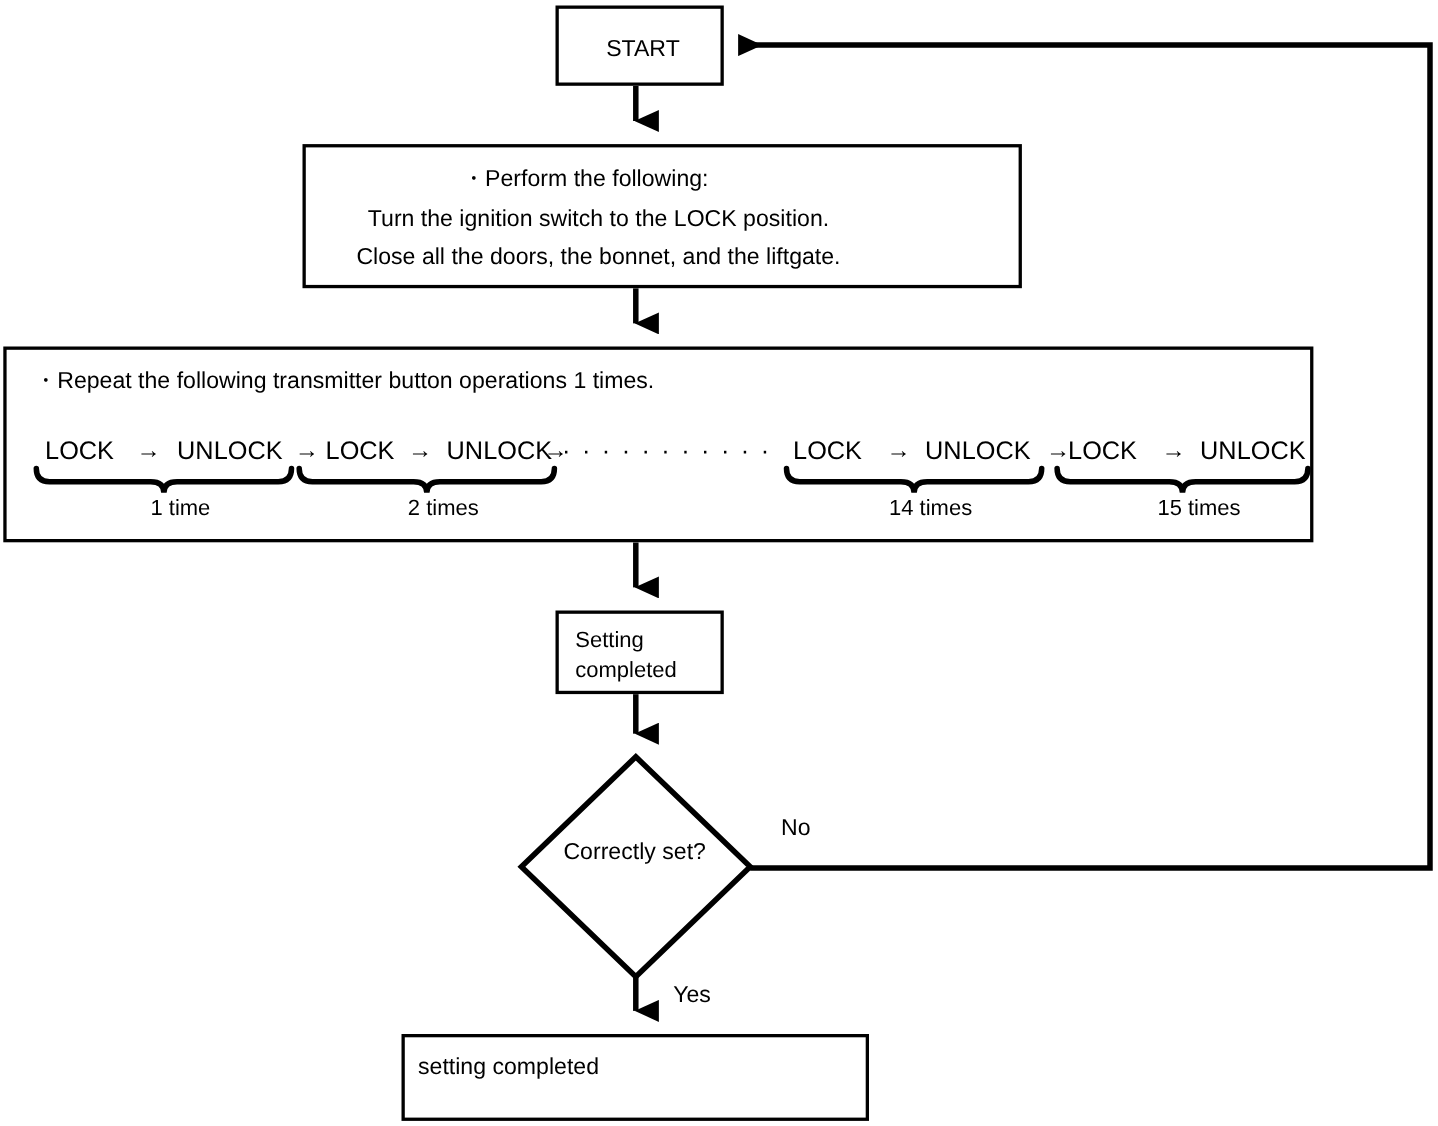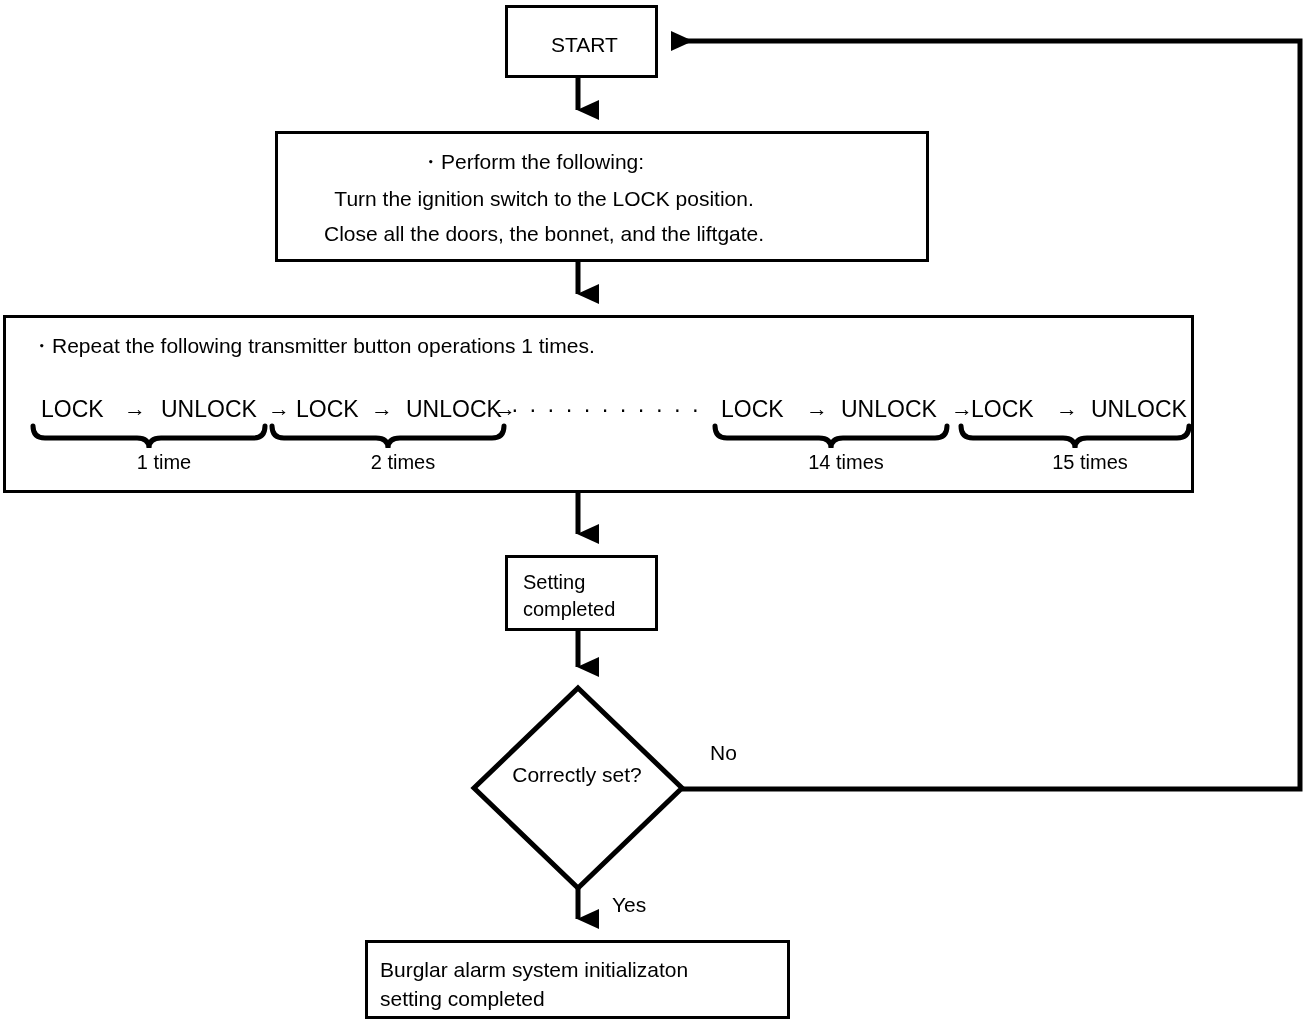--- a/index.html
+++ b/index.html
@@ -210,18 +210,17 @@
     </div>
   </div>
 
   <div id="diamond-label">Correctly set?</div>
 
   <div class="edge-label" id="label-no">No</div>
   <div class="edge-label" id="label-yes">Yes</div>
 
   <div class="node" id="node-final">
     <div class="lines">
-      <div>Burglar alarm system initializaton</div>
       <div>setting completed</div>
     </div>
   </div>
 
 </div>
 
 </body></html>

